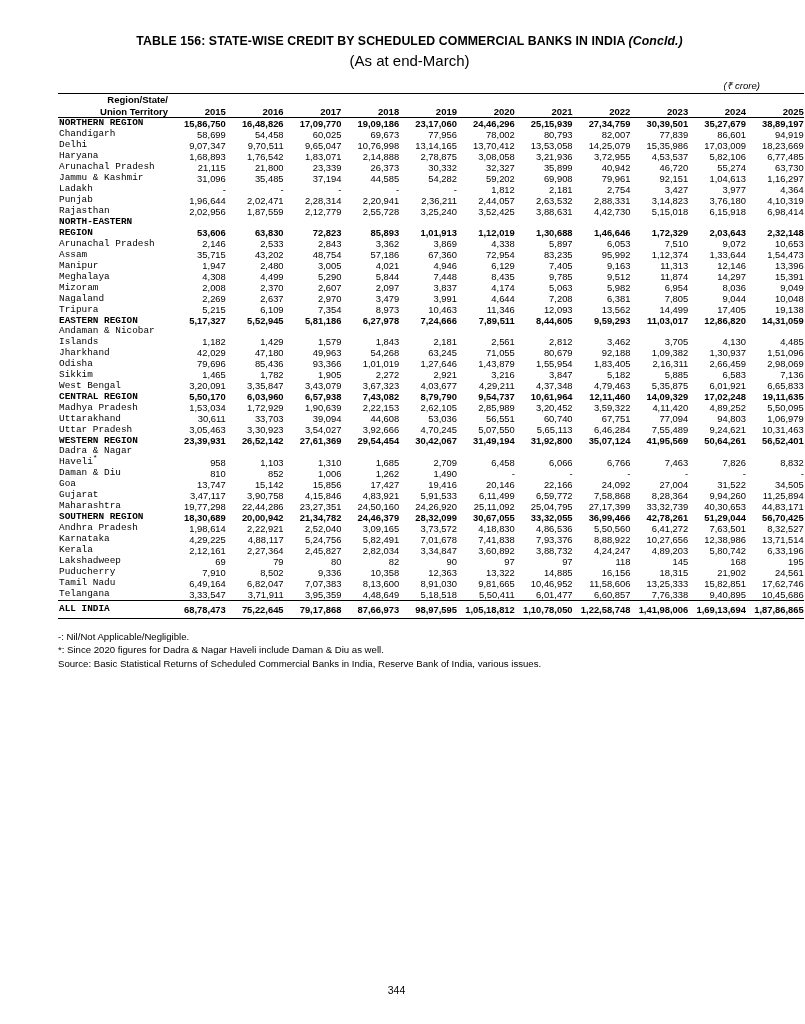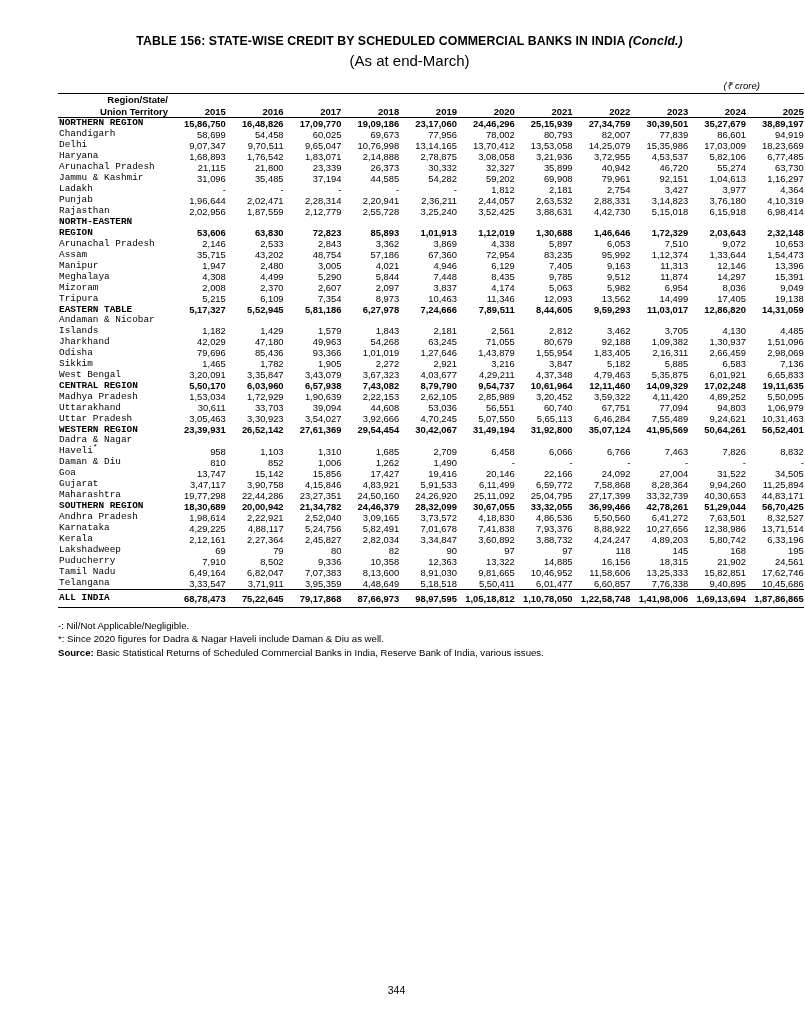--- a/index.html
+++ b/index.html
@@ -112,21 +112,21 @@
   }
   .notes {
     margin-top: 11px;
     font-size: 9.6px;
     line-height: 13.2px;
   }
   .notes div {
     margin-bottom: 0.5px;
   }
   .notes .src b {
-    font-weight: bold;
+    font-weight: normal;
   }
   .page-number {
     position: absolute;
     bottom: 28px;
     left: 0;
     right: 12px;
     text-align: center;
     font-size: 10.5px;
   }
   col.c-label { width: 110px; }
@@ -386,35 +386,49 @@
           <td>2,097</td>
           <td>3,837</td>
           <td>4,174</td>
           <td>5,063</td>
           <td>5,982</td>
           <td>6,954</td>
           <td>8,036</td>
           <td>9,049</td>
         </tr>
         <tr class="state">
+          <td class="label">Nagaland</td>
+          <td>2,269</td>
+          <td>2,637</td>
+          <td>2,970</td>
+          <td>3,479</td>
+          <td>3,991</td>
+          <td>4,644</td>
+          <td>7,208</td>
+          <td>6,381</td>
+          <td>7,805</td>
+          <td>9,044</td>
+          <td>10,048</td>
+        </tr>
+        <tr class="state">
           <td class="label">Tripura</td>
           <td>5,215</td>
           <td>6,109</td>
           <td>7,354</td>
           <td>8,973</td>
           <td>10,463</td>
           <td>11,346</td>
           <td>12,093</td>
           <td>13,562</td>
           <td>14,499</td>
           <td>17,405</td>
           <td>19,138</td>
         </tr>
         <tr class="region">
-          <td class="label">EASTERN TABLE</td>
+          <td class="label">EASTERN REGION</td>
           <td>5,17,327</td>
           <td>5,52,945</td>
           <td>5,81,186</td>
           <td>6,27,978</td>
           <td>7,24,666</td>
           <td>7,89,511</td>
           <td>8,44,605</td>
           <td>9,59,293</td>
           <td>11,03,017</td>
           <td>12,86,820</td>

